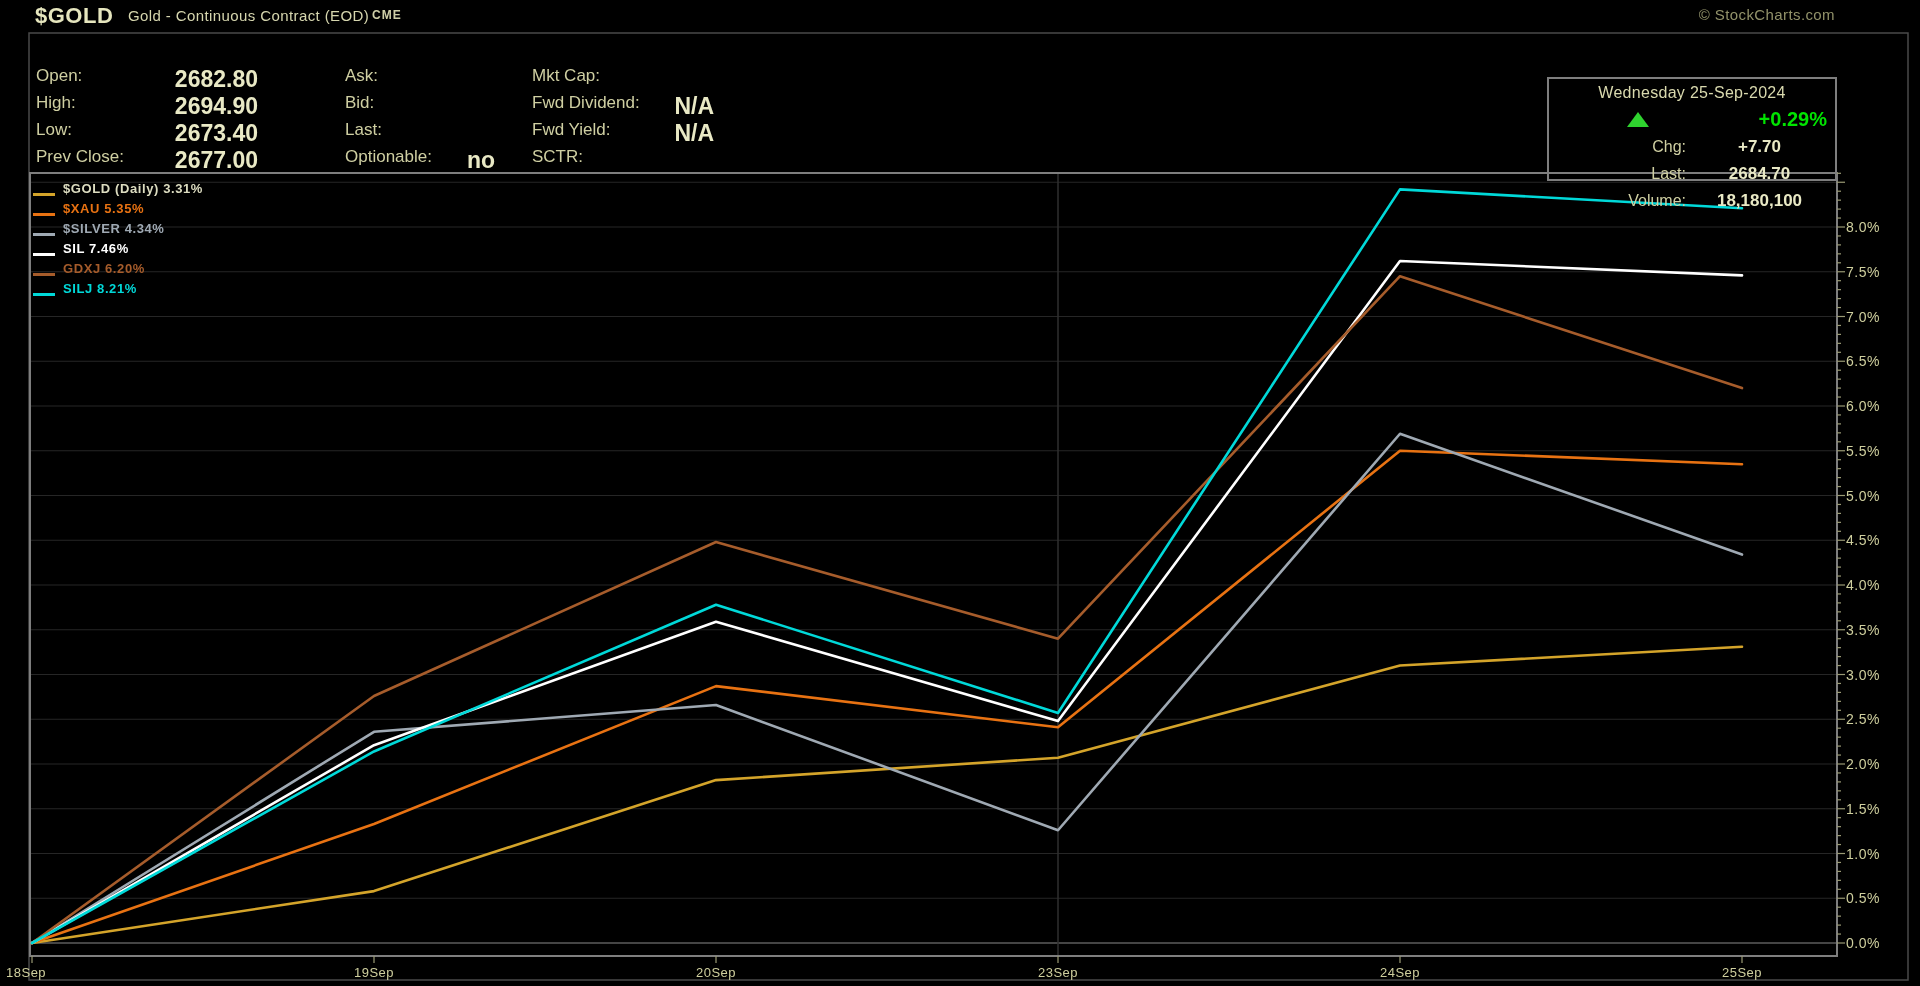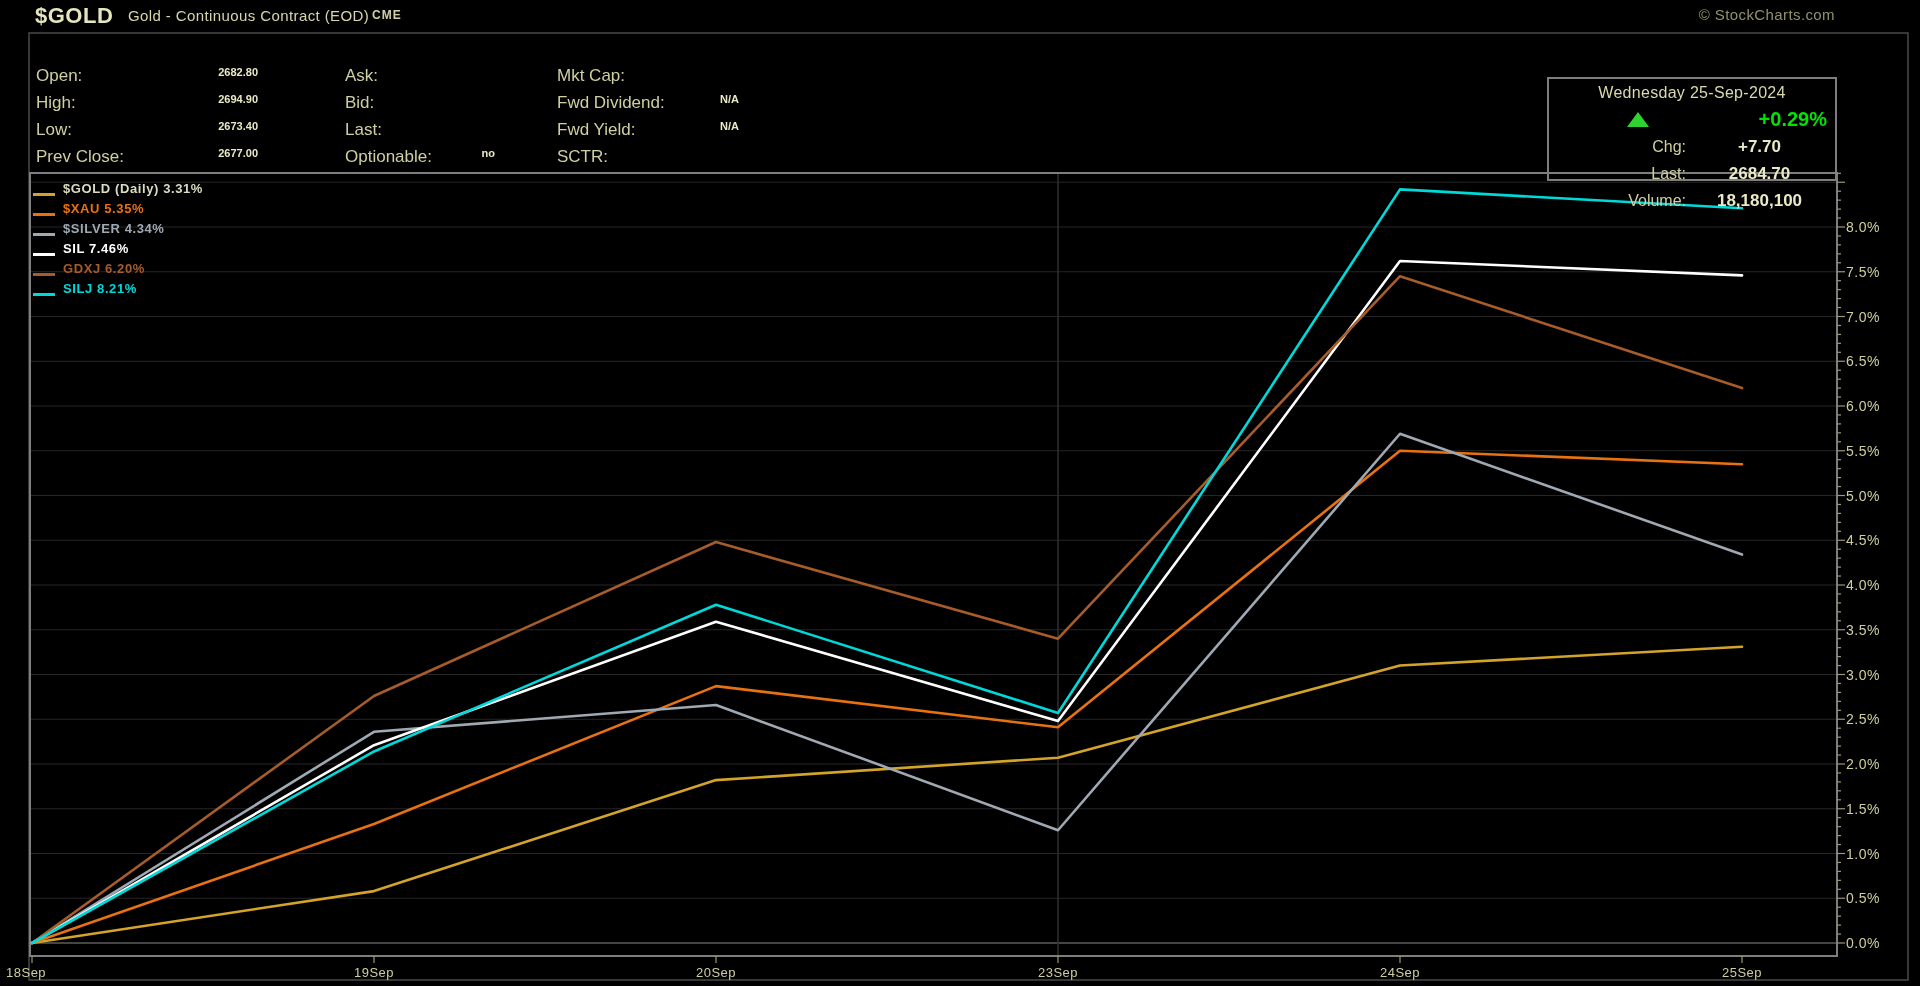--- a/index.html
+++ b/index.html
@@ -8,24 +8,24 @@
   
   .titlebar{position:absolute;left:0;top:0;width:1920px;height:30px;}
   .t-sym{position:absolute;left:35px;top:3px;font-size:22px;font-weight:bold;color:#e6e6be;letter-spacing:.5px;}
   .t-name{position:absolute;left:128px;top:7px;font-size:15px;color:#d6d6ae;letter-spacing:.4px;}
   .t-exch{position:absolute;left:372px;top:8px;font-size:12px;font-weight:bold;color:#cfcfa8;letter-spacing:1px;}
   .t-credit{position:absolute;right:85px;top:6px;font-size:15px;color:#92926a;letter-spacing:.4px;}
   
   .qcol{position:absolute;top:66px;}
   .qrow{display:flex;justify-content:space-between;height:27px;}
   .ql{font-size:17px;color:#cfcfa2;white-space:nowrap;}
-  .qv{font-size:11px;font-weight:bold;color:#e9e9c5;white-space:nowrap;}
+  .qv{font-size:23px;font-weight:bold;color:#e9e9c5;white-space:nowrap;}
   .qcol1{left:36px;width:222px;}
   .qcol2{left:345px;width:150px;}
-  .qcol3{left:557px;width:182px;}
+  .qcol3{left:532px;width:182px;}
   .qcol4{left:810px;width:240px;}
   
   .datebox{position:absolute;left:1547px;top:33px;width:290px;height:104px;
            border:2px solid #7e7e7e;box-sizing:border-box;margin-top:44px;}
   .drow{display:flex;align-items:center;height:27px;padding:0 8px;}
   .drow-date{justify-content:center;font-size:16px;color:#d9d9ae;letter-spacing:.3px;}
   .drow-pct{justify-content:space-between;padding-left:78px;}
   .tri{width:0;height:0;border-left:11px solid transparent;border-right:11px solid transparent;
        border-bottom:15px solid #2fd32f;}
   .pct{font-size:20px;font-weight:bold;color:#00e400;}

